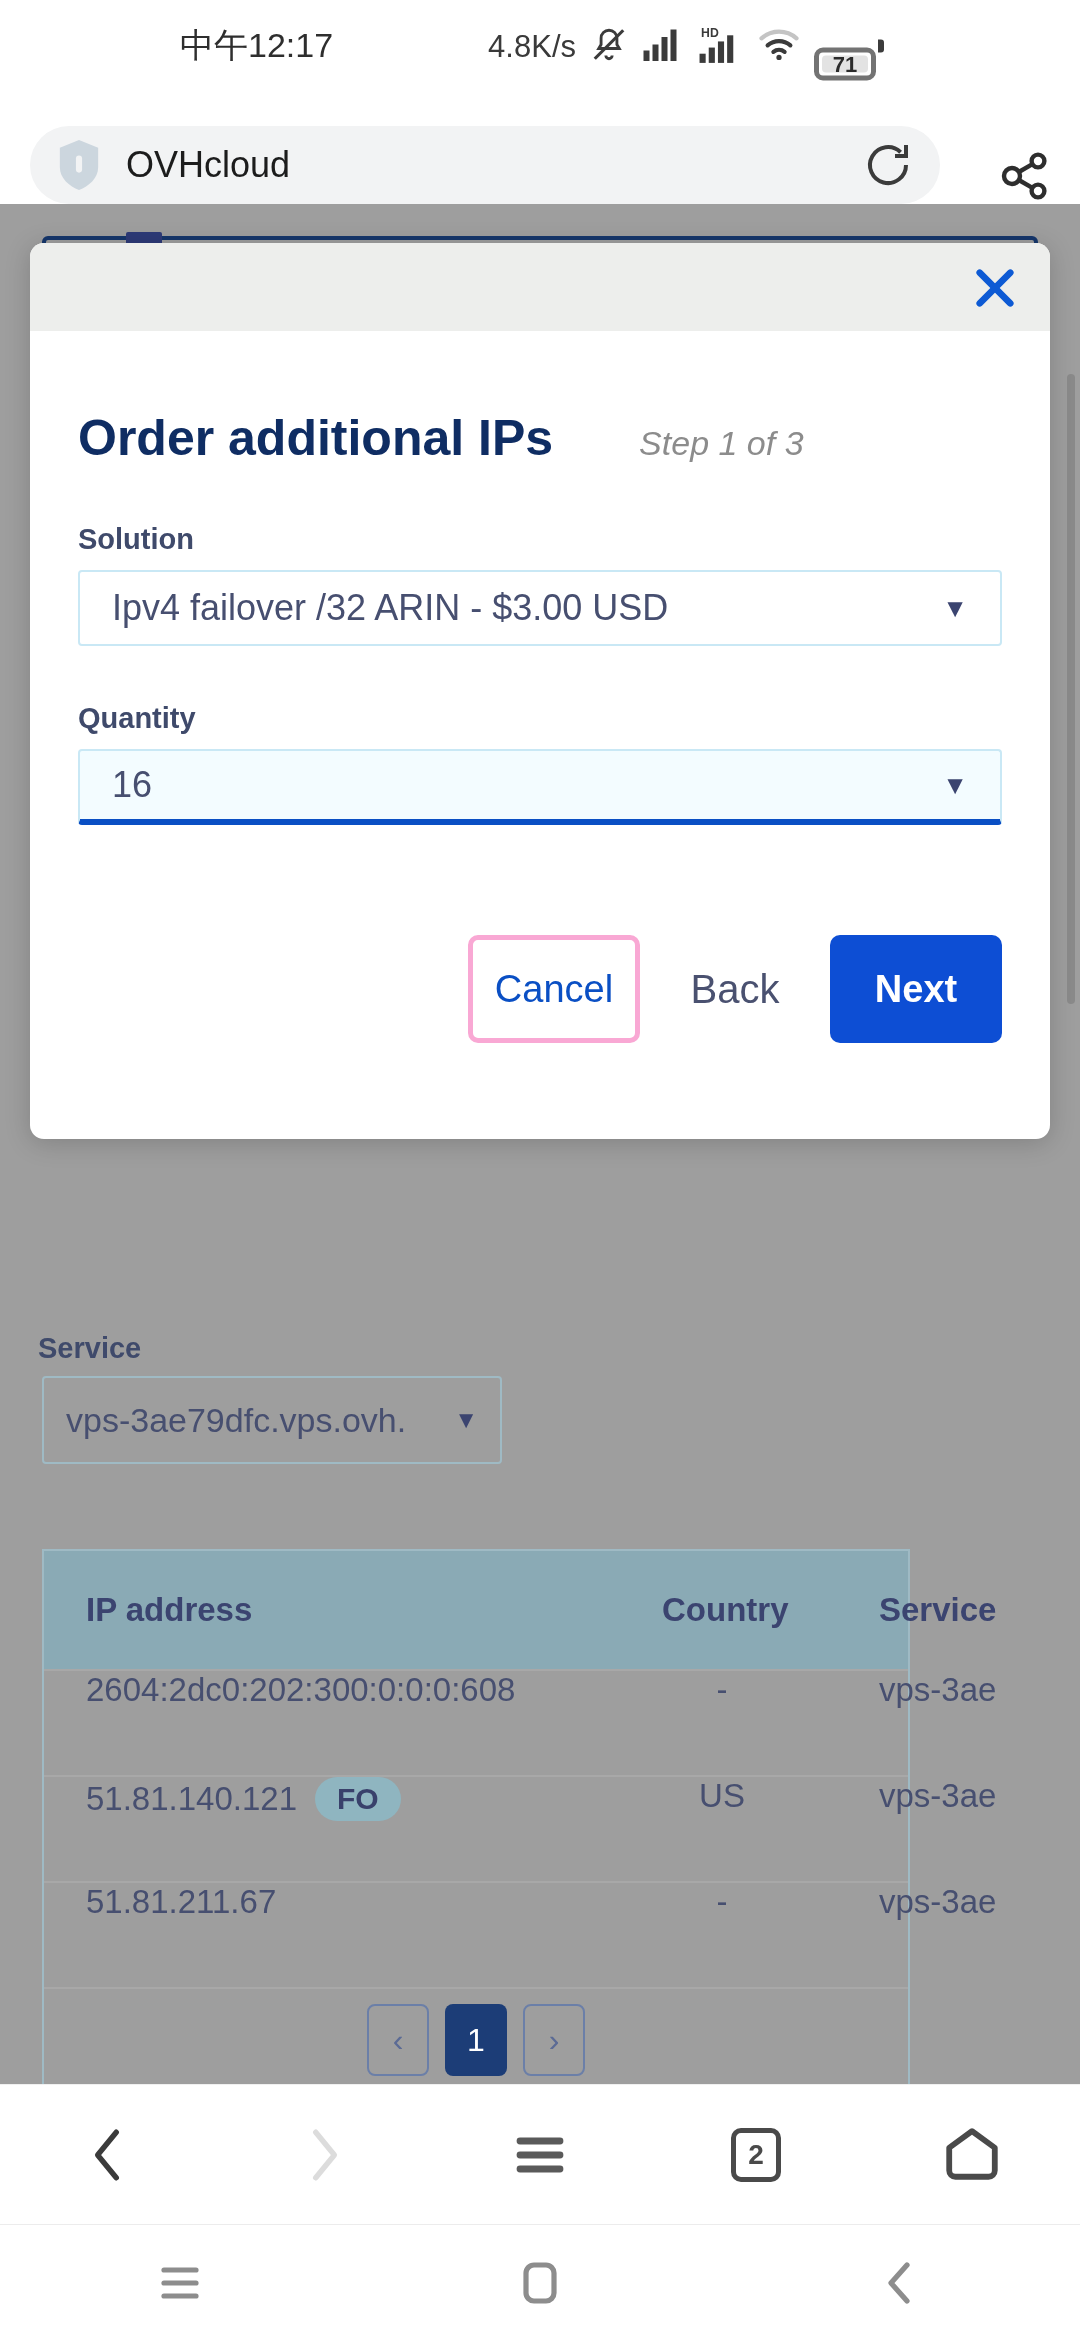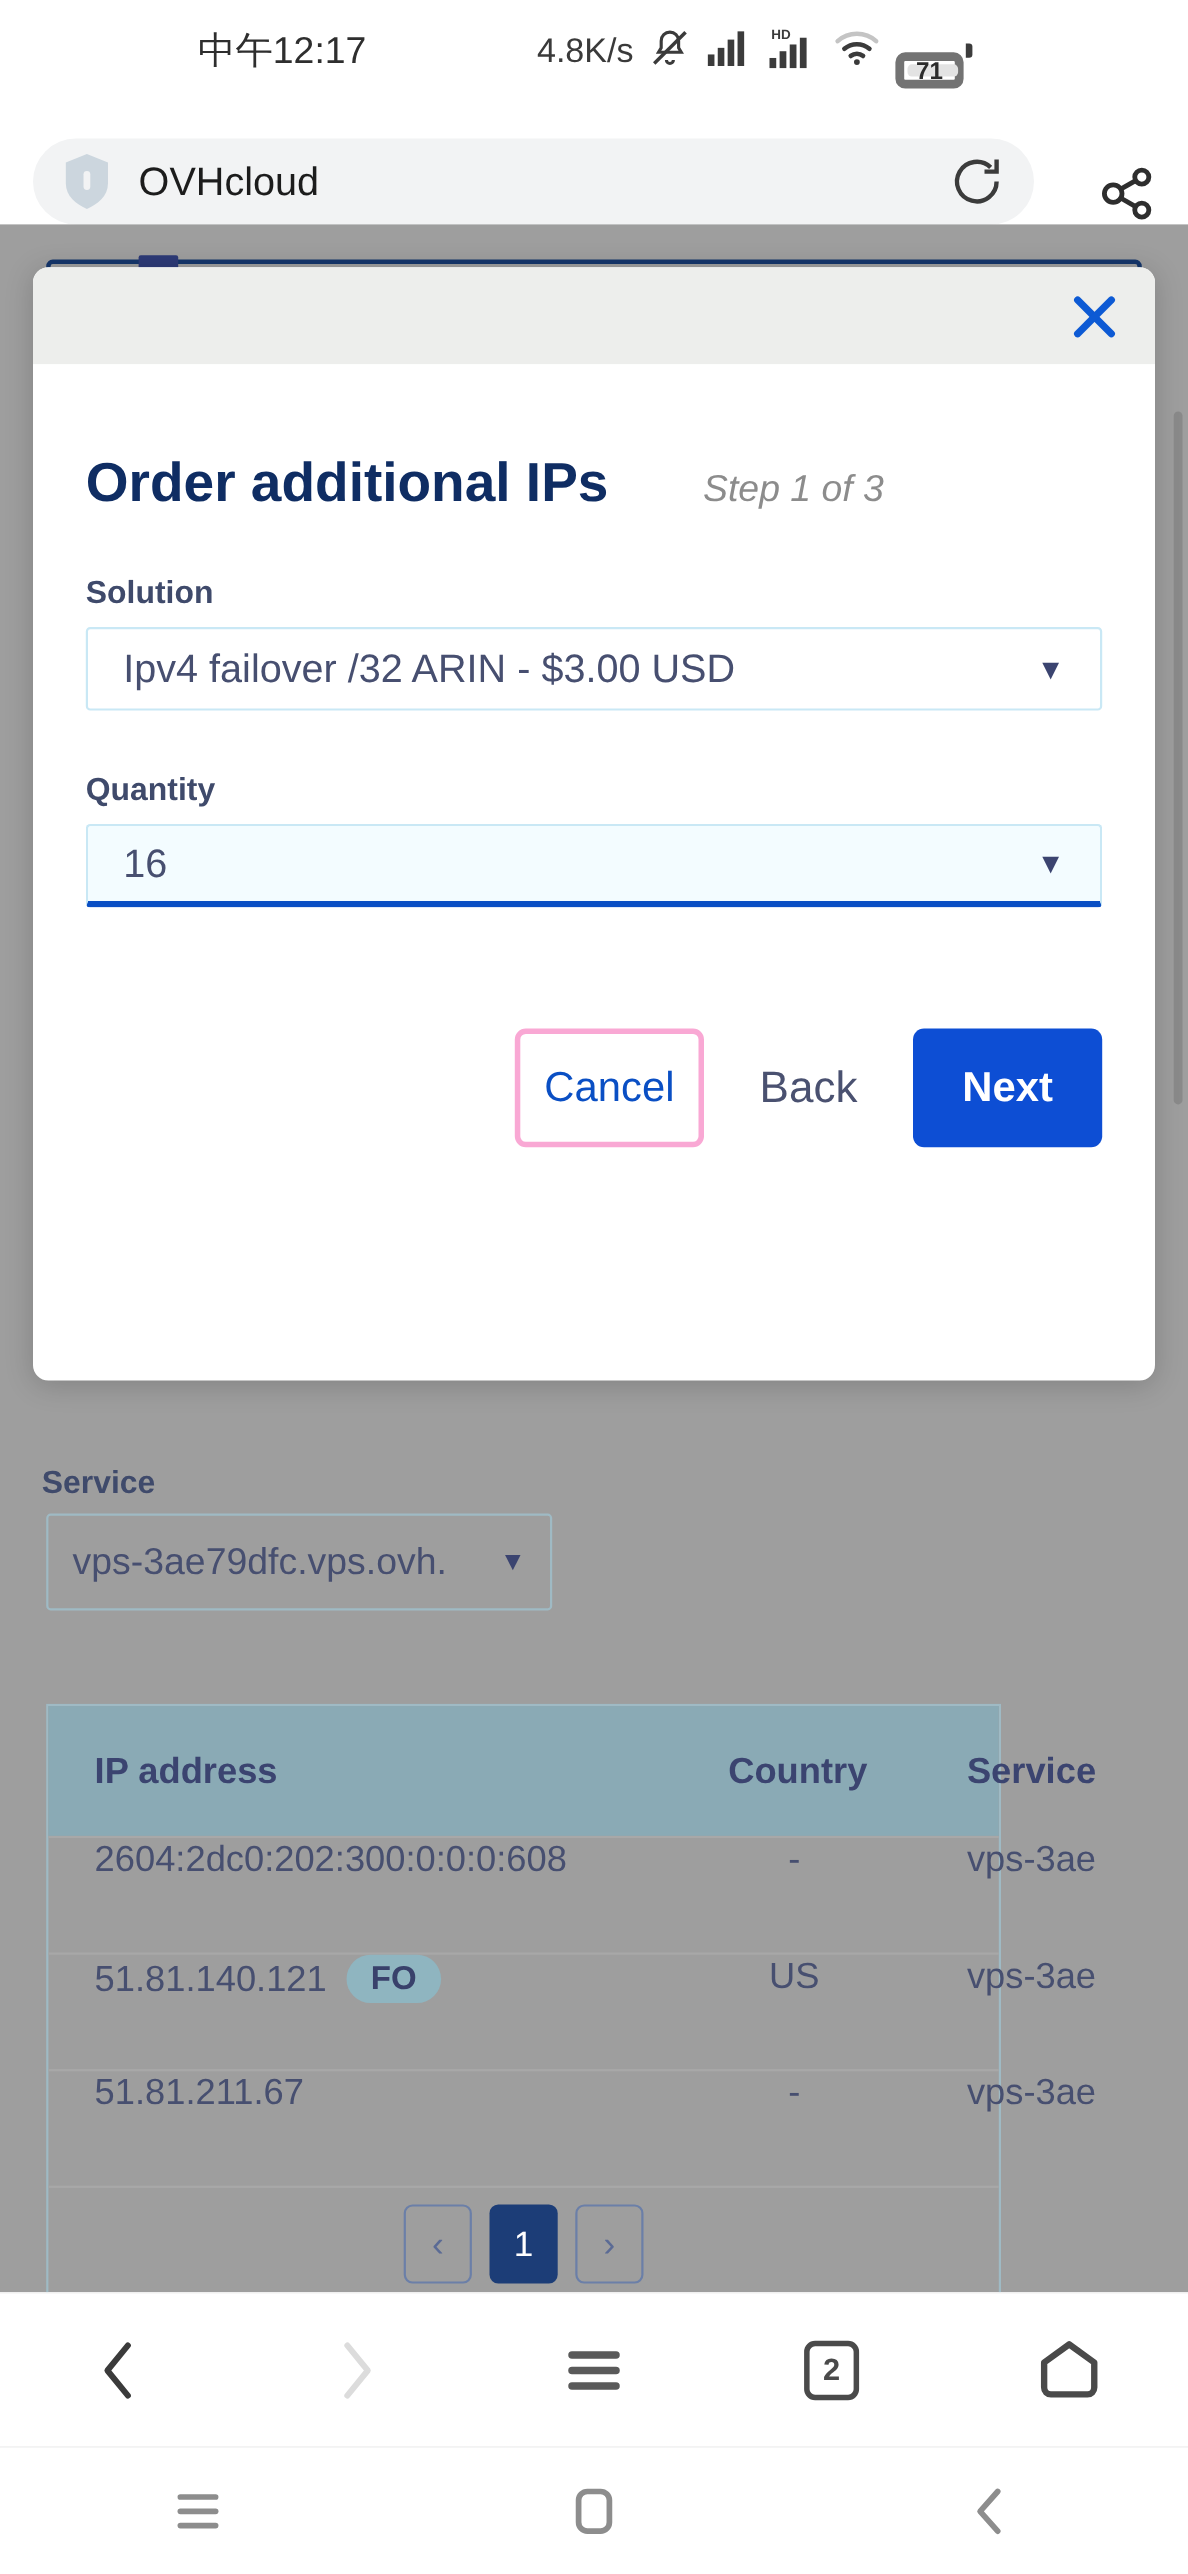--- a/index.html
+++ b/index.html
@@ -23,21 +23,21 @@
   .sb-right {
     position: absolute; right: 36px; top: 50%; transform: translateY(-50%);
     display: flex; align-items: center; gap: 14px;
   }
   .sb-net { font-size: 31px; color: #3a3a3a; white-space: nowrap; }
   .sb-ico { display: block; }
   .battery {
     display: flex; align-items: center;
   }
   .batt-body {
-    width: 62px; height: 33px; border: 8px solid #737373; border-radius: 9px;
+    width: 62px; height: 33px; border: 5px solid #737373; border-radius: 9px;
     display: flex; align-items: center; justify-content: center;
     background: #fff; position: relative; margin-top: 36px;
   }
   .batt-fill {
     position: absolute; left: 3px; top: 3px; bottom: 3px; width: 46px;
     background: #e3e3e3; border-radius: 4px;
   }
   .batt-txt { position: relative; font-size: 22px; color: #2b2b2b; font-weight: 700; z-index: 2; }
   .batt-tip { width: 6px; height: 13px; background: #3c3c3c; border-radius: 0 3px 3px 0; margin-left: 2px; }
 
@@ -135,21 +135,21 @@
     display: flex; align-items: center; justify-content: center;
     color: #ffffff; font-size: 32px;
   }
 
   
   .peek-bar {
     position: absolute; left: 126px; top: 232px; width: 36px; height: 14px;
     background: #2d3a77; border-radius: 2px;
   }
   .modal {
-    position: absolute; left: 30px; top: 243px; width: 1020px; height: 1012px;
+    position: absolute; left: 30px; top: 243px; width: 1020px; height: 896px;
     background: #ffffff; border-radius: 14px; overflow: hidden;
     box-shadow: 0 4px 26px rgba(0,0,0,0.18);
   }
   .modal-head {
     height: 88px; background: #edeeec; position: relative;
   }
   .close-x {
     position: absolute; right: 28px; top: 18px; width: 54px; height: 54px;
     display: flex; align-items: center; justify-content: center;
   }

